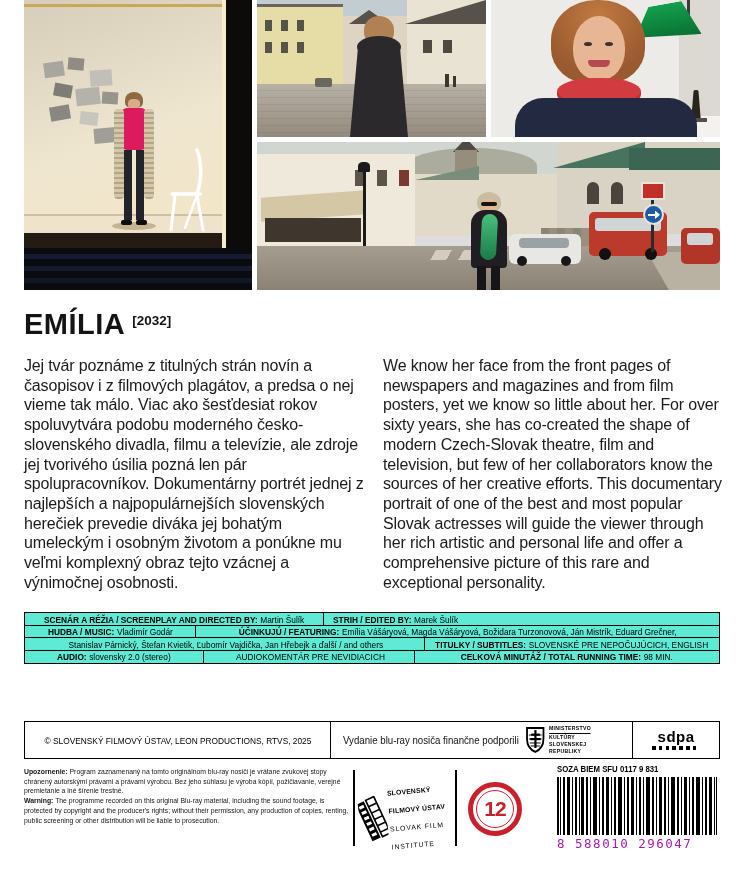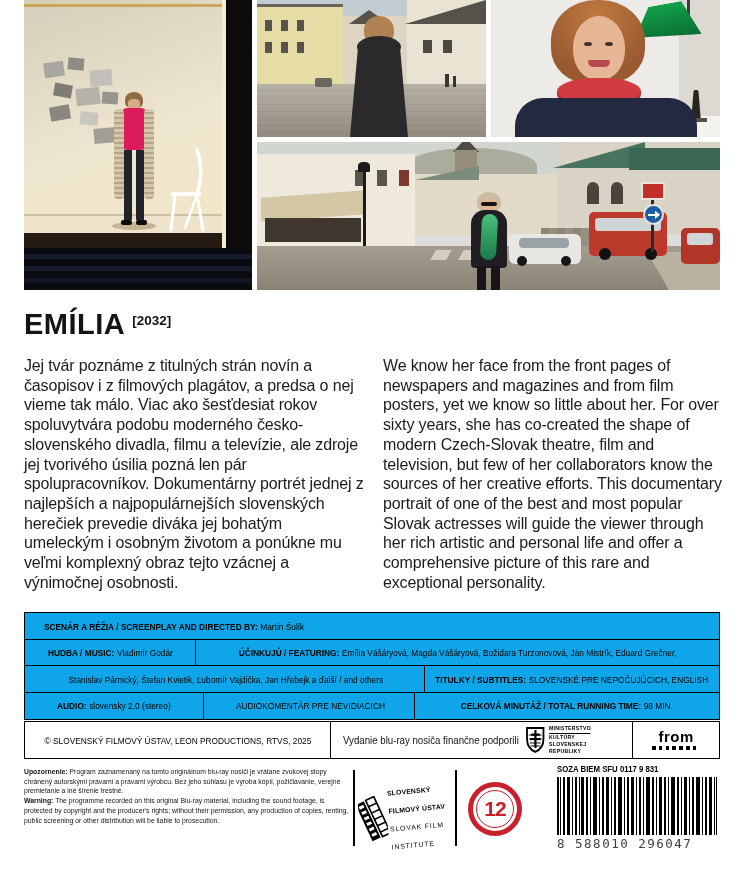--- a/index.html
+++ b/index.html
@@ -12,21 +12,21 @@
   .p4{left:257px;top:142px;width:463px;height:148px;}
   .ab{position:absolute;}
   .title-row{position:absolute;left:24px;top:308px;white-space:nowrap;}
   .title{font-size:29px;font-weight:bold;letter-spacing:.5px;color:#141414;}
   .year{font-size:13.5px;font-weight:bold;position:relative;top:-9px;margin-left:7px;color:#141414;}
   .syn{position:absolute;top:356px;margin:0;font-size:16px;line-height:19.7px;
        letter-spacing:-.15px;color:#1b1b1b;}
   .syn-sk{left:24px;width:340px;}
   .syn-en{left:383px;width:344px;}
   .ctable{position:absolute;left:24px;top:612px;width:696px;}
-  .crow{display:flex;border:1.5px solid #000;height:28px;box-sizing:border-box;background:#0ea5e9;}
+  .crow{display:flex;border:1.5px solid #000;height:14px;box-sizing:border-box;background:#5eead4;}
   .crow + .crow{margin-top:-1.5px;}
   .ccell{display:flex;align-items:center;justify-content:center;border-left:1.5px solid #000;
          overflow:hidden;box-sizing:border-box;}
   .ccell:first-child{border-left:none;}
   .cinner{white-space:nowrap;transform:scaleX(.85);font-size:9.8px;color:#000;}
   .lbl{font-weight:bold;}
   .val{margin-left:3px;}
   .ctable2{position:absolute;left:24px;top:721px;width:696px;}
   .crow2{display:flex;border:1.5px solid #000;height:38px;box-sizing:border-box;background:#fff;}
   .support-inner{display:flex;align-items:center;gap:7px;transform:scaleX(.92);}
@@ -49,21 +49,21 @@
   .sfi-r{font-size:6.8px;line-height:8px;letter-spacing:.9px;color:#000;}
   .age{position:absolute;left:468px;top:782px;width:54px;height:54px;border:5px solid #c9202e;
        border-radius:50%;box-sizing:border-box;display:flex;align-items:center;justify-content:center;}
   .age-inner{width:38px;height:38px;border:1.5px solid #c9202e;border-radius:50%;box-sizing:border-box;
        display:flex;align-items:center;justify-content:center;}
   .age-num{color:#c9202e;font-weight:800;font-size:21px;letter-spacing:-1px;}
   .barcode{position:absolute;left:557px;top:763px;width:167px;}
   .bc-label{font-size:9.5px;font-weight:bold;white-space:nowrap;transform:scaleX(.82);
        transform-origin:left;letter-spacing:0;color:#000;}
   .bc-num{font-family:"DejaVu Sans Mono",monospace;font-size:12.5px;letter-spacing:1.5px;
-       margin-top:1px;color:#404040;white-space:nowrap;}
+       margin-top:1px;color:#a21caf;white-space:nowrap;}
 </style>
 </head>
 <body>
 
 <div class="cover">
 
   <div class="photo p1">
     <div class="ab" style="left:0;top:0;width:228px;height:232px;background:linear-gradient(160deg,#d6cdba,#efe6d0 55%,#f3e6c6);"></div>
     <div class="ab" style="left:0;top:4px;width:202px;height:2.5px;background:#c9a85c;"></div>
     <div class="ab" style="left:20px;top:62px;width:20px;height:15px;background:#a9a6a0;transform:rotate(-8deg);"></div>
@@ -209,20 +209,23 @@
   </div>
 
   <p class="syn syn-sk">Jej tvár poznáme z titulných strán novín a časopisov i z filmových plagátov, a predsa o nej vieme tak málo. Viac ako šesťdesiat rokov spoluvytvára podobu moderného česko-slovenského divadla, filmu a televízie, ale zdroje jej tvorivého úsilia pozná len pár spolupracovníkov. Dokumentárny portrét jednej z najlepších a najpopulárnejších slovenských herečiek prevedie diváka jej bohatým umeleckým i osobným životom a ponúkne mu veľmi komplexný obraz tejto vzácnej a výnimočnej osobnosti.</p>
   <p class="syn syn-en">We know her face from the front pages of newspapers and magazines and from film posters, yet we know so little about her. For over sixty years, she has co-created the shape of modern Czech-Slovak theatre, film and television, but few of her collaborators know the sources of her creative efforts. This documentary portrait of one of the best and most popular Slovak actresses will guide the viewer through her rich artistic and personal life and offer a comprehensive picture of this rare and exceptional personality.</p>
 
   <div class="ctable">
     <div class="crow">
       <div class="ccell" style="width:43%;">
           <span class="cinner"><span class="lbl">SCENÁR A RÉŽIA / SCREENPLAY AND DIRECTED BY:</span><span class="val">Martin Šulík</span></span>
         </div>
+      <div class="ccell" style="width:20.7%;">
+          <span class="cinner"><span class="lbl">STRIH / EDITED BY:</span><span class="val">Marek Šulík</span></span>
+        </div>
     </div>
     <div class="crow">
       <div class="ccell" style="width:24.5%;text-align:right;">
           <span class="cinner"><span class="lbl">HUDBA / MUSIC:</span><span class="val">Vladimír Godár</span></span>
         </div>
       <div class="ccell" style="width:75.5%;">
           <span class="cinner"><span class="lbl">ÚČINKUJÚ / FEATURING:</span><span class="val">Emília Vášáryová, Magda Vášáryová, Božidara Turzonovová, Ján Mistrík, Eduard Grečner,</span></span>
         </div>
     </div>
     <div class="crow">
@@ -267,21 +270,21 @@
             </svg>
             <span class="ministry-text">
               <span class="m1">MINISTERSTVO</span><br>
               <span>KULTÚRY</span><br>
               <span>SLOVENSKEJ REPUBLIKY</span>
             </span>
           </span>
         </span>
       </div>
       <div class="ccell sdpa-cell" style="width:12.5%;">
-        <span class="sdpa-word">from</span>
+        <span class="sdpa-word">sdpa</span>
         <span class="sdpa-dots"></span>
       </div>
     </div>
   </div>
 
   <p class="legal">
     <b>Upozornenie:</b><span> Program zaznamenaný na tomto originálnom blu-ray nosiči je vrátane zvukovej stopy chránený autorskými právami a právami výrobcu. Bez jeho súhlasu je výroba kópií, požičiavanie, verejné premietanie a iné šírenie trestné.</span><br>
     <b>Warning:</b><span> The programme recorded on this original Blu-ray material, including the sound footage, is protected by copyright and the producer's rights; without their permission, any production of copies, renting, public screening or other distribution will be liable to prosecution.</span>
   </p>
 

